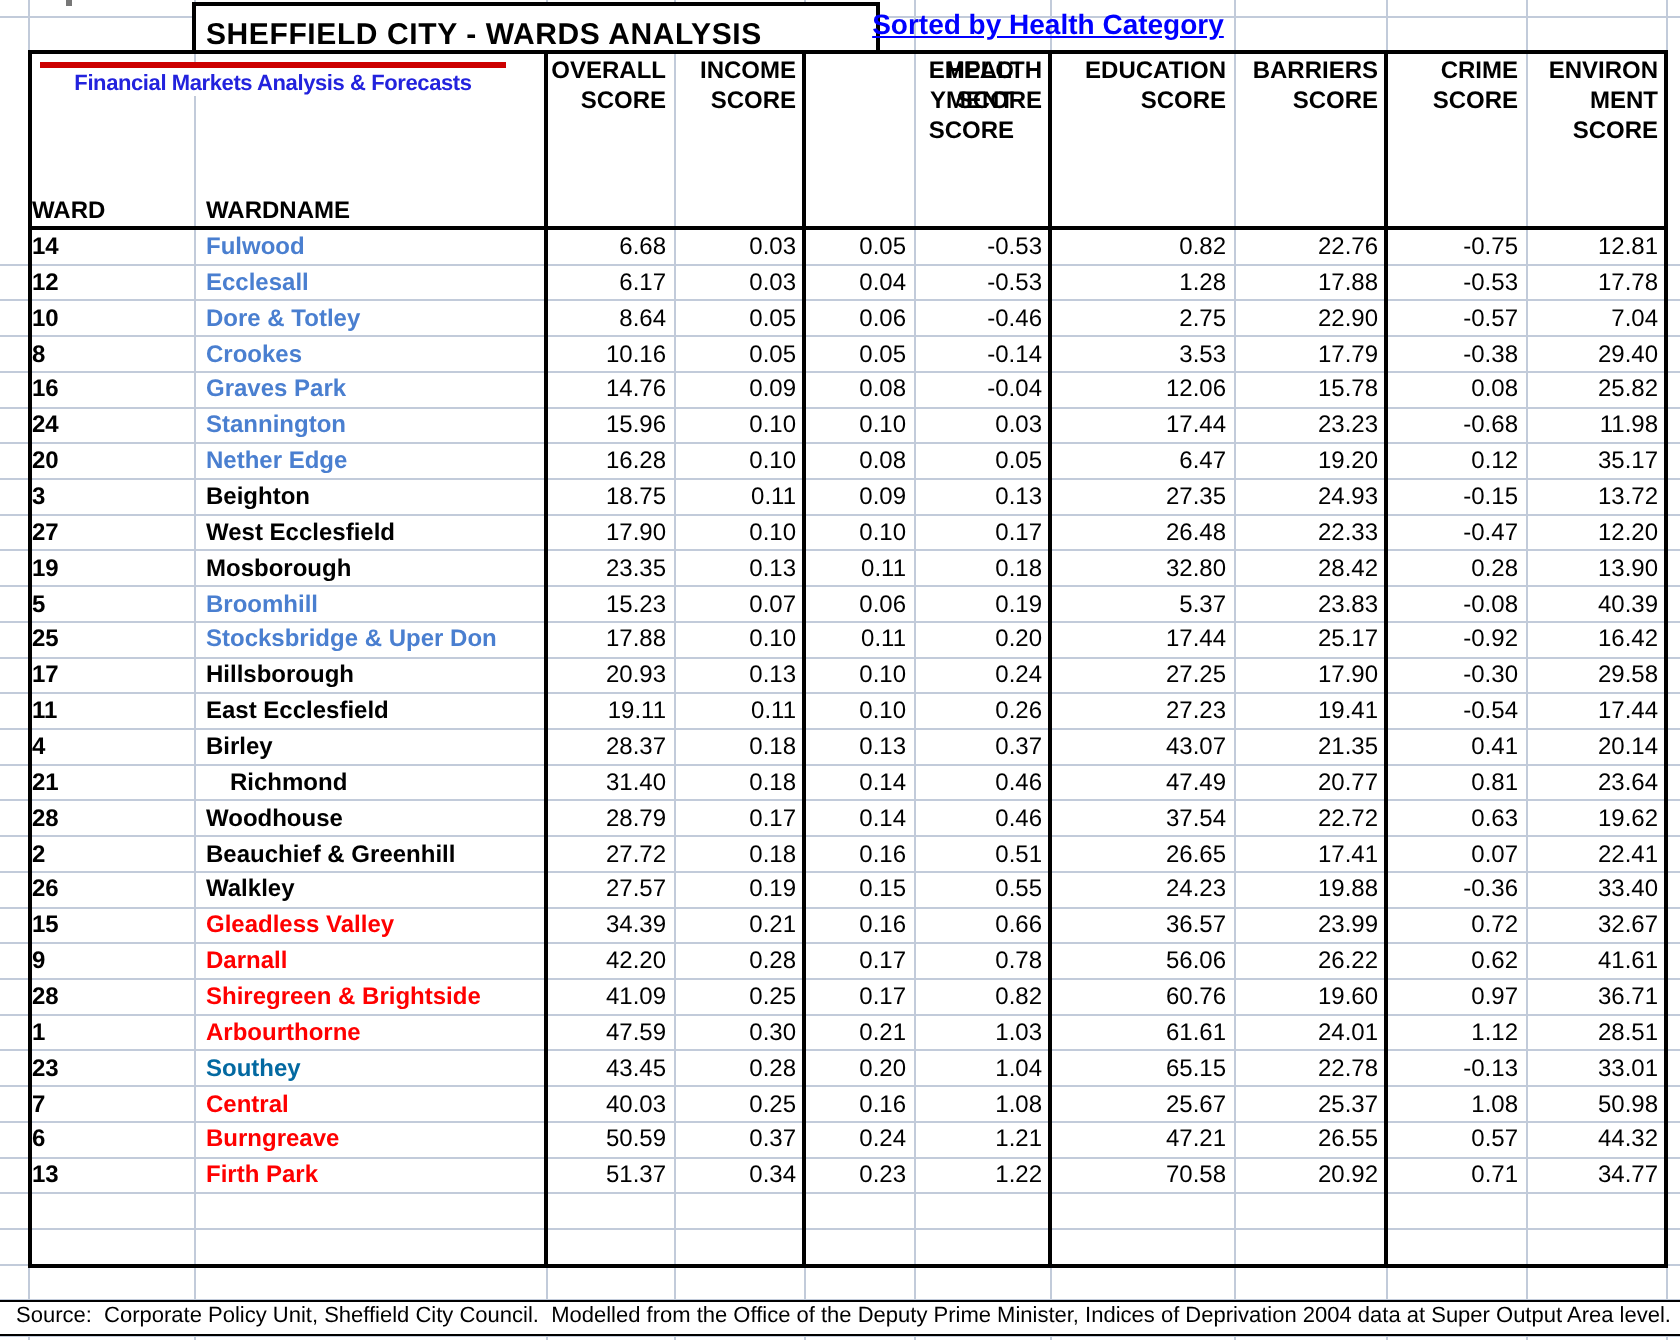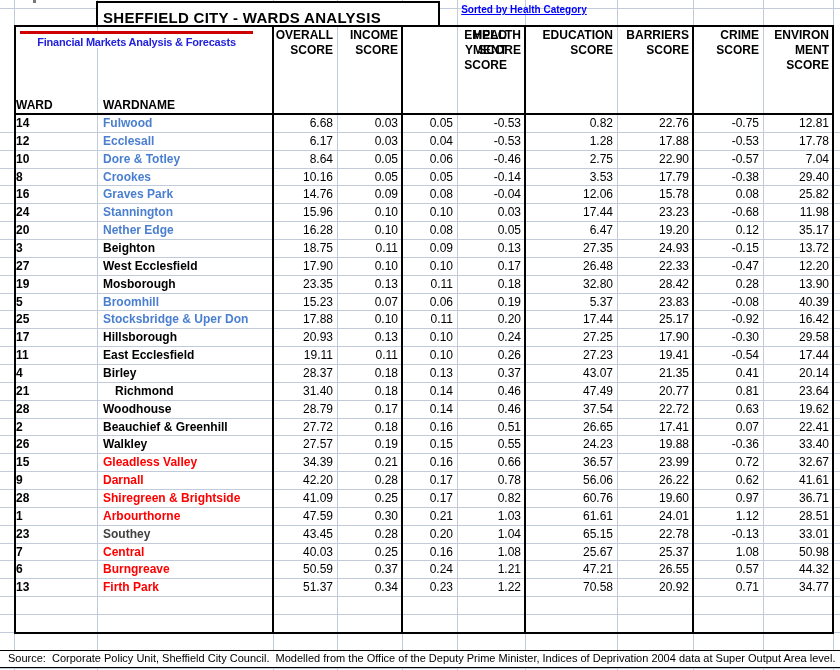--- a/index.html
+++ b/index.html
@@ -27,21 +27,21 @@
   .vb{position:absolute;top:25px;height:609px;width:2px;background:#000;z-index:3;}
   .vb1{left:272px;}.vb2{left:401px;}.vb3{left:524px;}.vb4{left:692px;}
   .hdr-divider{position:absolute;left:14px;top:113px;width:820px;height:2px;background:#000;z-index:3;}
 
   
   .title-box{position:absolute;left:96px;top:1px;width:344px;height:26px;border:2px solid #000;
              box-sizing:border-box;background:#fff;z-index:3;}
   .title-text{padding:6px 0 0 5px;font-size:15px;font-weight:bold;letter-spacing:.3px;white-space:nowrap;}
 
   .sort-link{position:absolute;left:424px;top:4px;width:200px;text-align:center;z-index:4;
-             font-size:10px;font-weight:bold;color:#0000ff;text-decoration:underline;white-space:nowrap;cursor:pointer;}
+             font-size:14px;font-weight:bold;color:#0000ff;text-decoration:underline;white-space:nowrap;cursor:pointer;}
 
   
   .logo{position:absolute;left:20px;top:31px;width:233px;z-index:4;background:#fff;}
   .logo-banner{position:relative;width:233px;height:50px;background:linear-gradient(#6e6e6e,#3a3a3a 45%,#1c1c1c);}
   .logo-figure{position:absolute;left:4px;top:2px;}
   .logo-brand{position:absolute;left:70px;top:23px;font-size:17.5px;font-weight:bold;color:#fff;
               white-space:nowrap;text-shadow:1px 1px 1px #000;}
   .logo-stripe{width:233px;height:3px;background:#cc0000;}
   .logo-tagline{width:233px;text-align:center;font-size:11px;font-weight:bold;color:#2222dd;
                 letter-spacing:-0.2px;margin-top:2px;white-space:nowrap;}
@@ -383,21 +383,21 @@
         <div class="cell num n1">0.30</div>
         <div class="cell num n2">0.21</div>
         <div class="cell num n3">1.03</div>
         <div class="cell num n4">61.61</div>
         <div class="cell num n5">24.01</div>
         <div class="cell num n6">1.12</div>
         <div class="cell num n7">28.51</div>
       </div>
       <div class="row" style="top: 410.711px;">
         <div class="cell cellward">23</div>
-        <div class="cell cellname" style="color: #404040;">Southey</div>
+        <div class="cell cellname" style="color: #0369a1;">Southey</div>
         <div class="cell num n0">43.45</div>
         <div class="cell num n1">0.28</div>
         <div class="cell num n2">0.20</div>
         <div class="cell num n3">1.04</div>
         <div class="cell num n4">65.15</div>
         <div class="cell num n5">22.78</div>
         <div class="cell num n6">-0.13</div>
         <div class="cell num n7">33.01</div>
       </div>
       <div class="row" style="top: 428.568px;">

